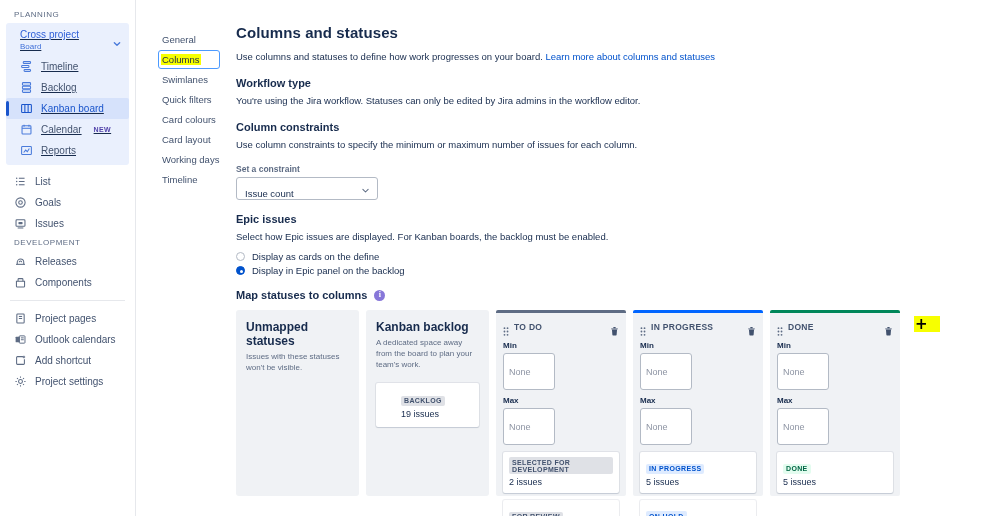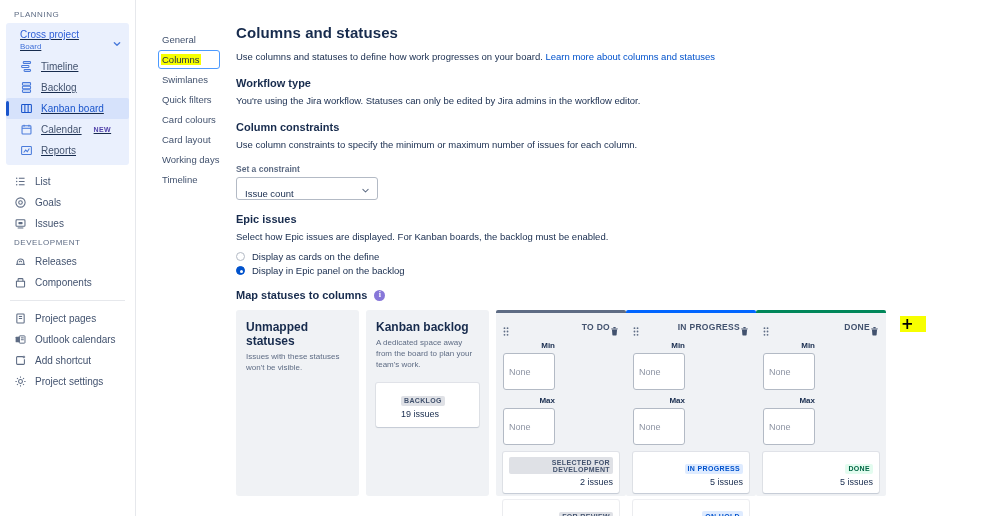--- a/index.html
+++ b/index.html
@@ -412,21 +412,21 @@
         <div class="col-soft">
           <div class="c-title">Kanban backlog</div>
           <div class="c-desc">A dedicated space away from the board to plan your team's work.</div>
           <div class="backlog-card">
             <div class="st-badge gray">BACKLOG</div>
             <div class="st-count">19 issues</div>
           </div>
         </div>
       </div>
 
-      <div id="mapped-columns" style="display:flex; text-align:right;">
+      <div id="mapped-columns" style="display:flex; gap:7px;">
           <div class="col-card todo" style="border-top-color: rgb(94, 108, 132);">
             <div class="col-head">
               <span class="grip"><svg viewBox="0 0 6 10" width="6" height="9">
                   <g fill="#5e6c84">
                     <circle cx="1.3" cy="1.3" r="1"></circle>
                     <circle cx="4.7" cy="1.3" r="1"></circle>
                     <circle cx="1.3" cy="5" r="1"></circle>
                     <circle cx="4.7" cy="5" r="1"></circle>
                     <circle cx="1.3" cy="8.7" r="1"></circle>
                     <circle cx="4.7" cy="8.7" r="1"></circle>

